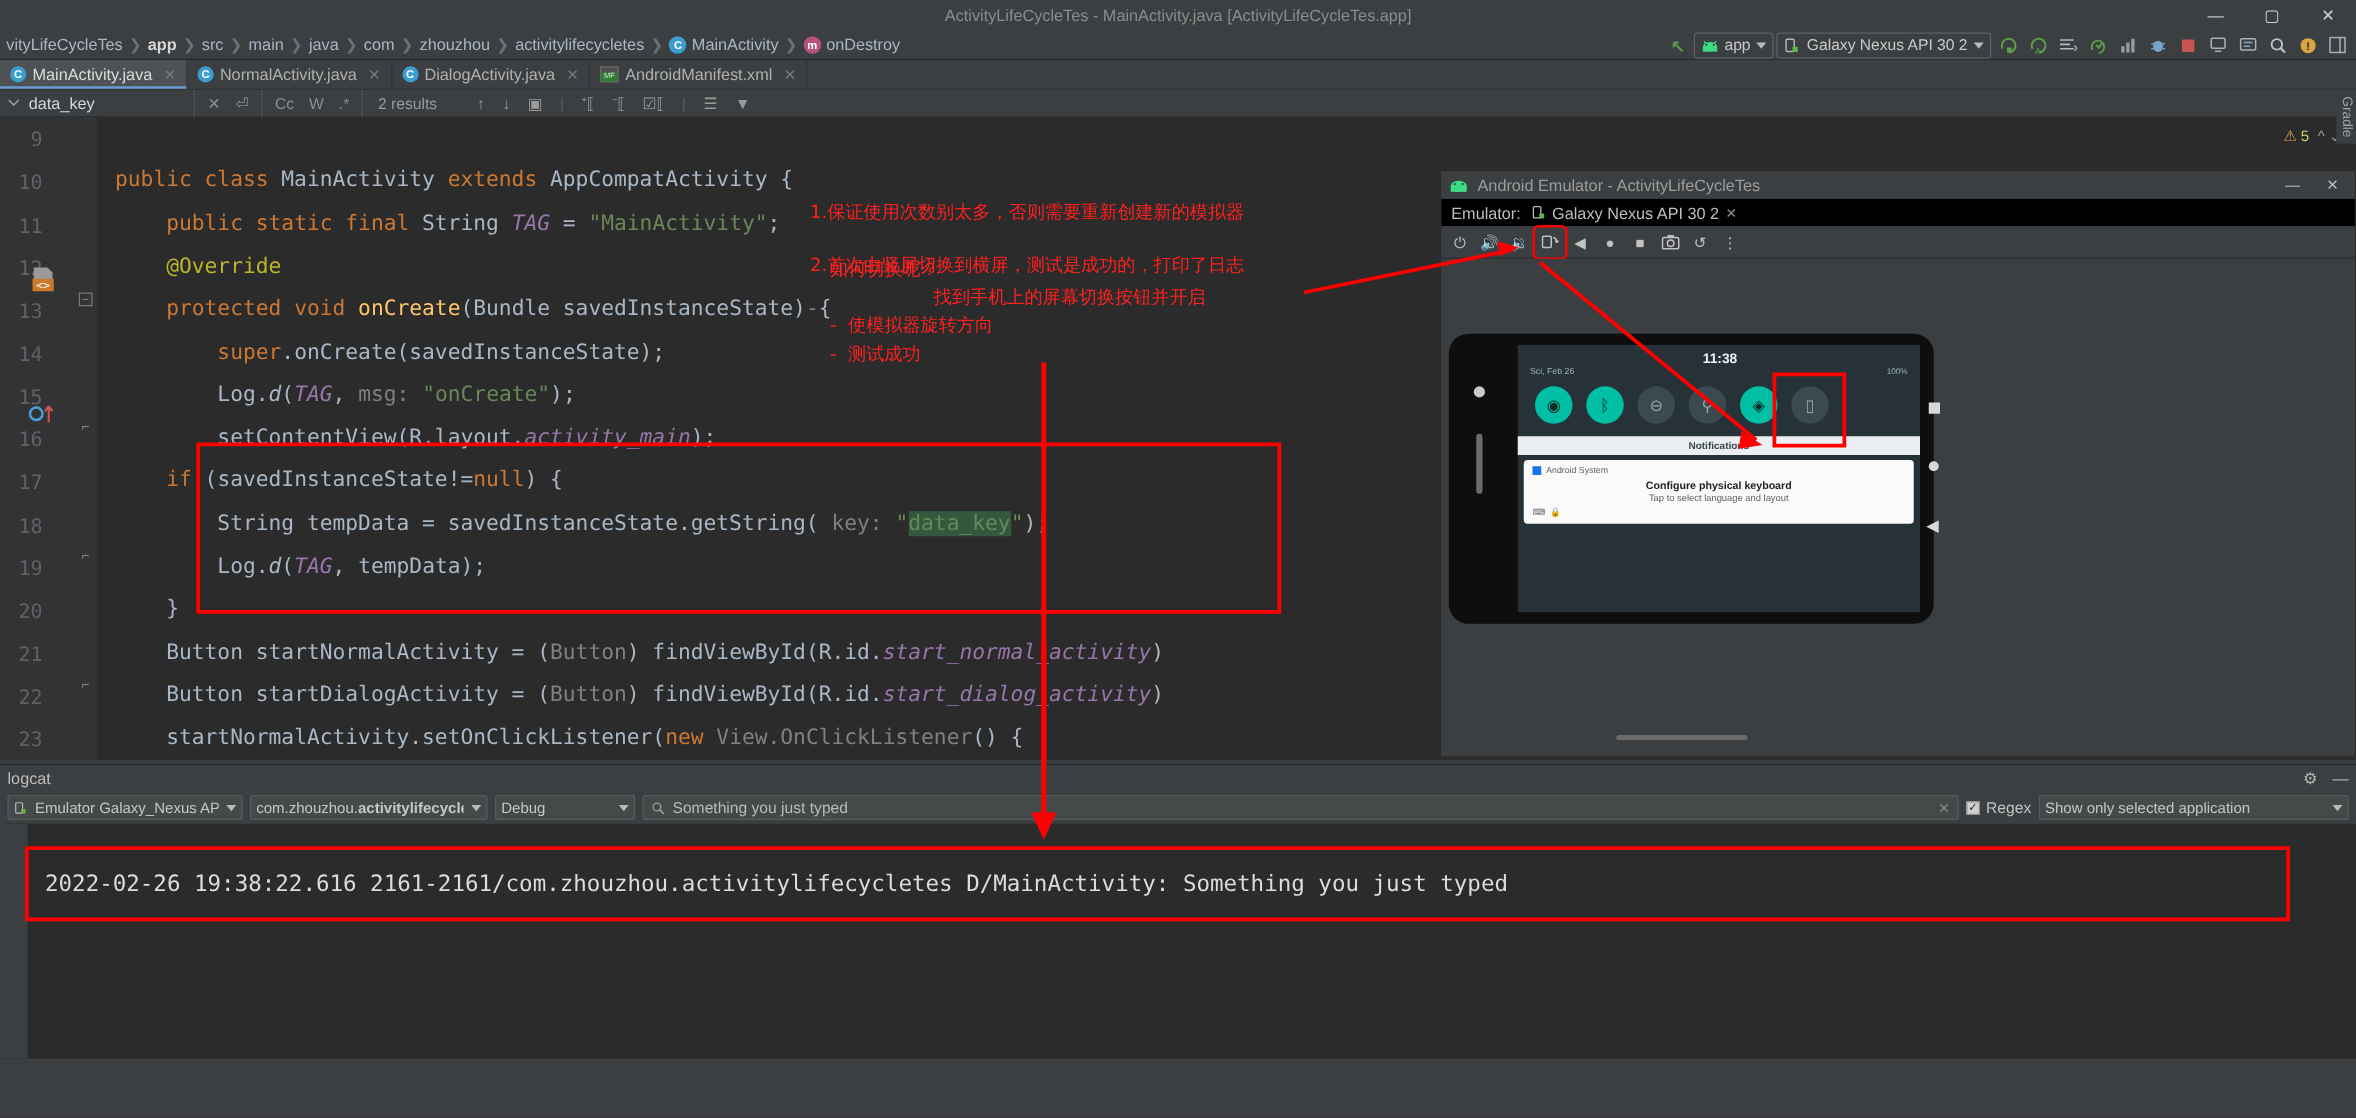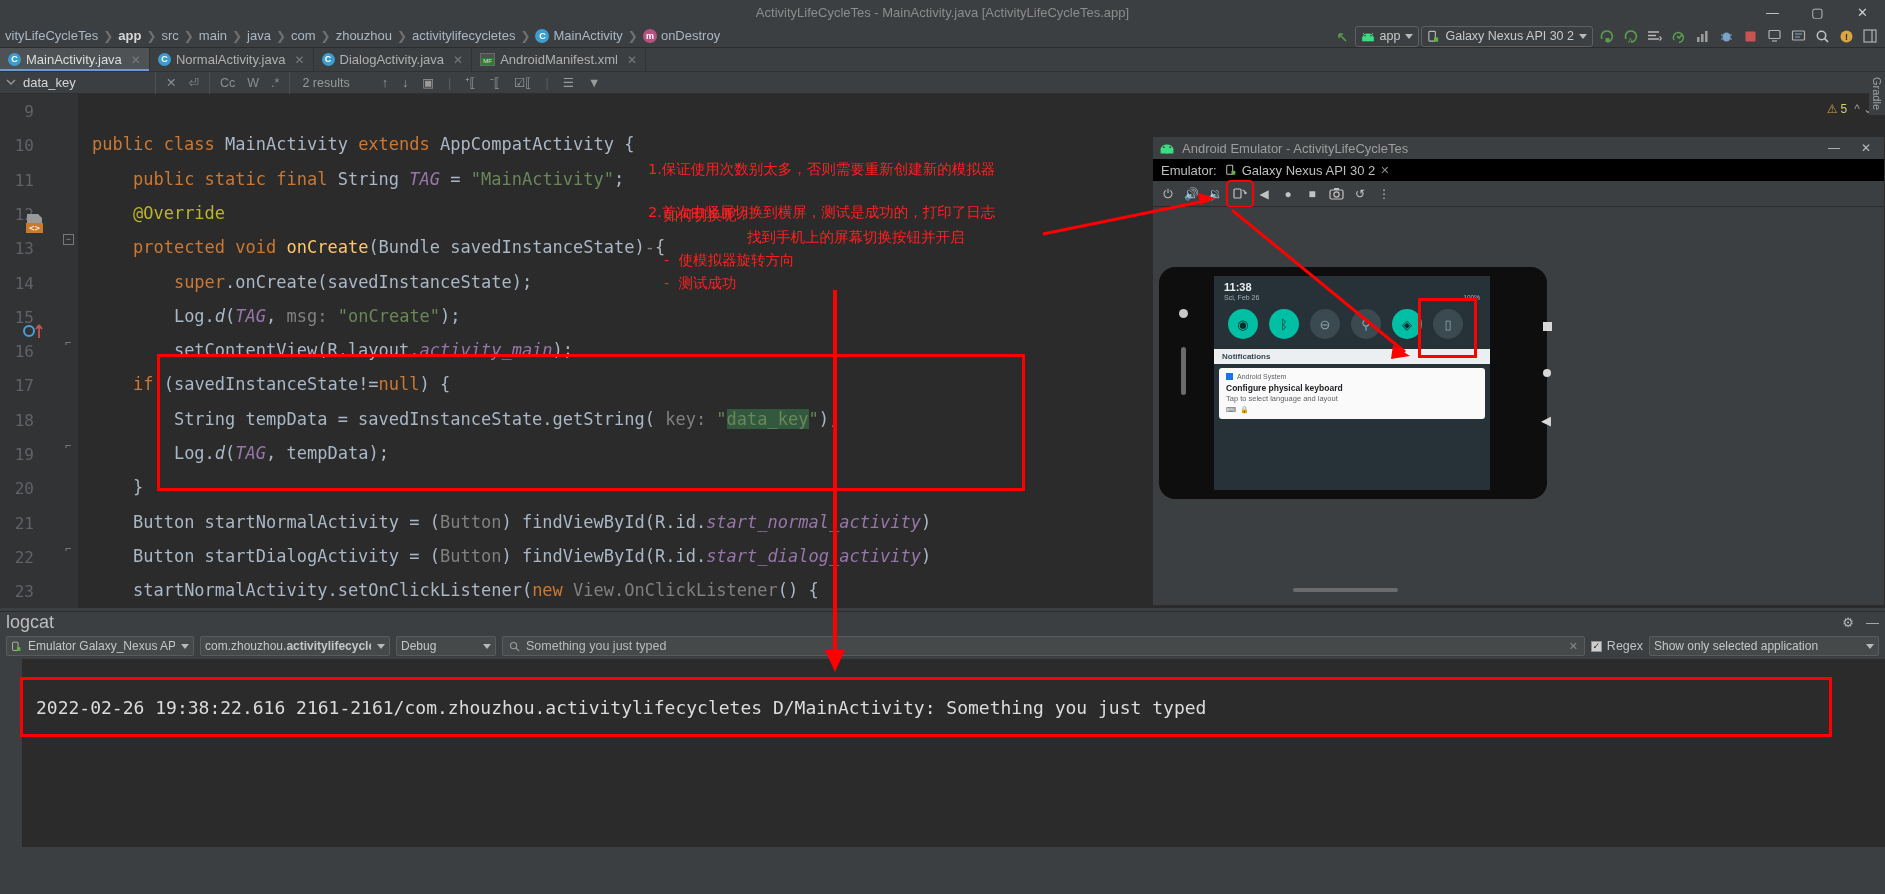--- a/index.html
+++ b/index.html
@@ -94,40 +94,40 @@
   .emu-title .t{ font-size:13px; color:#9d9d9d;}
   .emu-title .wb{ position:absolute; right:2px; display:flex;}
   .emu-title .wb div{ width:32px; height:22px; text-align:center; line-height:22px; color:#bdbdbd; font-size:12px;}
   .emu-sub{ height:22px; background:#000000; display:flex; align-items:center; gap:8px; padding:0 8px; font-size:13px; color:#bfbfbf;}
   .emu-sub .tabx{ display:flex; align-items:center; gap:5px; }
   .emu-tools{ height:26px; background:#3c3f41; display:flex; align-items:center; gap:2px; padding:0 4px; border-bottom:1px solid #2b2b2b;}
   .etb{ width:22px; height:22px; display:flex; align-items:center; justify-content:center; color:#c2c2c2; font-size:12px; border-radius:2px;}
   .emu-body{ position:relative; height:398px; background:#3c3f41; }
 
   .phone{ position:absolute; left:6px; top:60px; width:388px; height:232px; background:#0e0e0e; border-radius:16px; }
-  .pscreen{ position:absolute; left:55px; top:9px; width:276px; height:214px; background:#1b2a2e; overflow:hidden;}
+  .pscreen{ position:absolute; left:55px; top:9px; width:322px; height:214px; background:#1b2a2e; overflow:hidden;text-align:center;}
   .qs{ background:#263238; height:100%; }
   .qs-time{ color:#e8f0f2; font-size:11px; padding:5px 8px 0 10px; font-weight:600;}
   .qs-date{ color:#9fb3b8; font-size:7px; padding:1px 10px 0; display:flex; justify-content:space-between;}
   .qs-tiles{ display:flex; gap:11px; padding:8px 0 10px 14px; }
   .tile{ width:30px;height:30px;border-radius:50%; display:flex;align-items:center;justify-content:center; font-size:13px;}
   .tile.on{ background:#00bfa5; color:#0b2b27;}
   .tile.off{ background:#3b4a50; color:#90a4ae;}
   .qs-notif-h{ background:#eceff1; color:#37474f; font-size:8px; padding:3px 8px; font-weight:600;}
   .qs-card{ background:#fafafa; margin:4px 5px; border-radius:3px; padding:5px 7px; }
   .qs-card .h{ font-size:7px; color:#5f6368; display:flex; align-items:center; gap:4px;}
   .qs-card .t1{ font-size:8.5px; color:#202124; margin-top:3px; font-weight:600;}
   .qs-card .t2{ font-size:7.5px; color:#5f6368; margin-top:1px;}
   .sidedot{ width:8px;height:8px;border-radius:50%;background:#d8d8d8;}
   .sidesq{ width:9px;height:9px;background:#d8d8d8;}
 
   
   .logcat{ position:absolute; left:0; right:0; bottom:0; height:283px; background:#3c3f41; z-index:50;}
   .lc-head{ height:22px; display:flex; align-items:center; padding-left:6px; position:relative; border-top:1px solid #2b2b2b;}
-  .lc-head .lbl{ font-size:18px; color:#bdbdbd;}
+  .lc-head .lbl{ font-size:13px; color:#bdbdbd;}
   .lc-head .r{ position:absolute; right:6px; display:flex; gap:12px; color:#b4b4b4; font-size:13px;}
   .lc-tools{ height:26px; display:flex; align-items:center; gap:6px; padding:0 6px; }
   .lcombo{ height:20px; border:1px solid #5a5c5c; background:#45494a; display:flex; align-items:center; padding:0 4px; gap:6px; font-size:12px; color:#c6c6c6; border-radius:2px;}
   .lsearch{ flex:1; height:20px; border:1px solid #5a5c5c; background:#45494a; display:flex; align-items:center; padding:0 6px; gap:6px; font-size:12.5px; color:#bbb; border-radius:2px; position:relative;}
   .chk{ width:11px;height:11px;border:1px solid #8f8f8f; background:#cfcfcf; color:#2b2b2b; font-size:9px; line-height:9px; text-align:center;}
   .lc-body{ position:relative; height:188px; background:#2b2b2b; overflow:hidden;}
   .logline{ position:absolute; left:26px; top:28px; font-family:"DejaVu Sans Mono", monospace; font-size:18px; color:#dcdcdc; white-space:pre;}
   .lc-sidebar{ position:absolute; left:0; top:0; width:22px; height:100%; background:#3c3f41;}
   .vtool{ position:absolute; right:0; writing-mode:vertical-rl; font-size:11px; color:#a0a0a0; background:#3c3f41; padding:5px 2px;}
 </style>
@@ -545,37 +545,37 @@
             <rect x="2" y="1.5" width="7" height="10.5" rx="1" stroke="#b8b8b8" stroke-width="1.2" fill="none"></rect>
             <rect x="7.5" y="8" width="4.5" height="4.5" fill="#62b543"></rect>
           </svg>
         <span style="flex:1;overflow:hidden;white-space:nowrap;">Emulator Galaxy_Nexus API 30 2</span>
         <span class="caret"></span>
       </div>
       <div class="lcombo" style="width:190px;">
         <span style="flex:1;overflow:hidden;white-space:nowrap;"><span>com.zhouzhou.</span><b>activitylifecycletes</b></span>
         <span class="caret"></span>
       </div>
-      <div class="lcombo" style="width:100px;">
+      <div class="lcombo" style="width:112px;">
         <span style="flex:1;">Debug</span>
         <span class="caret"></span>
       </div>
       <div class="lsearch">
         <svg width="11" height="11" viewBox="0 0 12 12">
             <circle cx="5" cy="5" r="3.4" stroke="#9a9a9a" stroke-width="1.2" fill="none"></circle>
             <path d="M7.5 7.5 L11 11" stroke="#9a9a9a" stroke-width="1.4"></path>
           </svg>
         <span style="flex:1;">Something you just typed</span>
         <span style="color:#8a8a8a;font-size:11px;">✕</span>
       </div>
       <div style="display:flex;align-items:center;gap:5px;">
         <span class="chk">✓</span>
         <span style="font-size:12.5px;color:#c2c2c2;">Regex</span>
       </div>
-      <div class="lcombo" style="width:230px;">
+      <div class="lcombo" style="width:248px;">
         <span style="flex:1;">Show only selected application</span>
         <span class="caret"></span>
       </div>
     </div>
     <div class="lc-body">
       <div class="lc-sidebar"></div>
       <div style="position:absolute;left:20px;top:18px;width:1812px;height:60px;border:3px solid #ff0000;"></div>
       <div class="logline" style="top:38px;left:36px;">2022-02-26 19:38:22.616 2161-2161/com.zhouzhou.activitylifecycletes D/MainActivity: Something you just typed</div>
     </div>
   </div>

